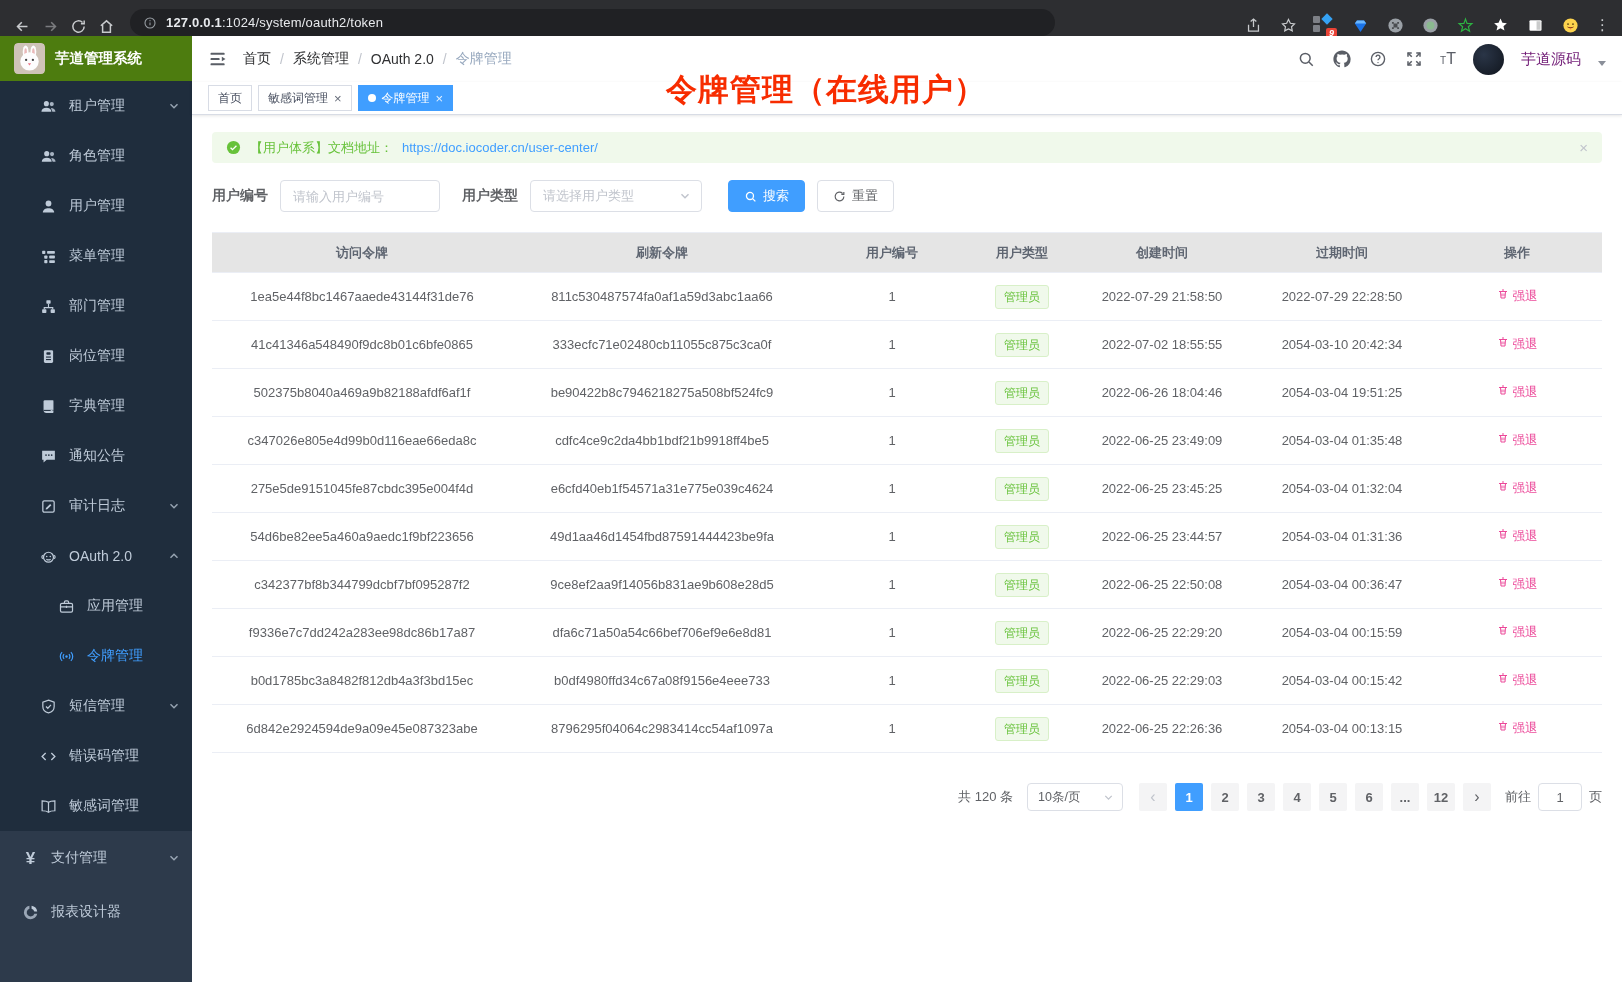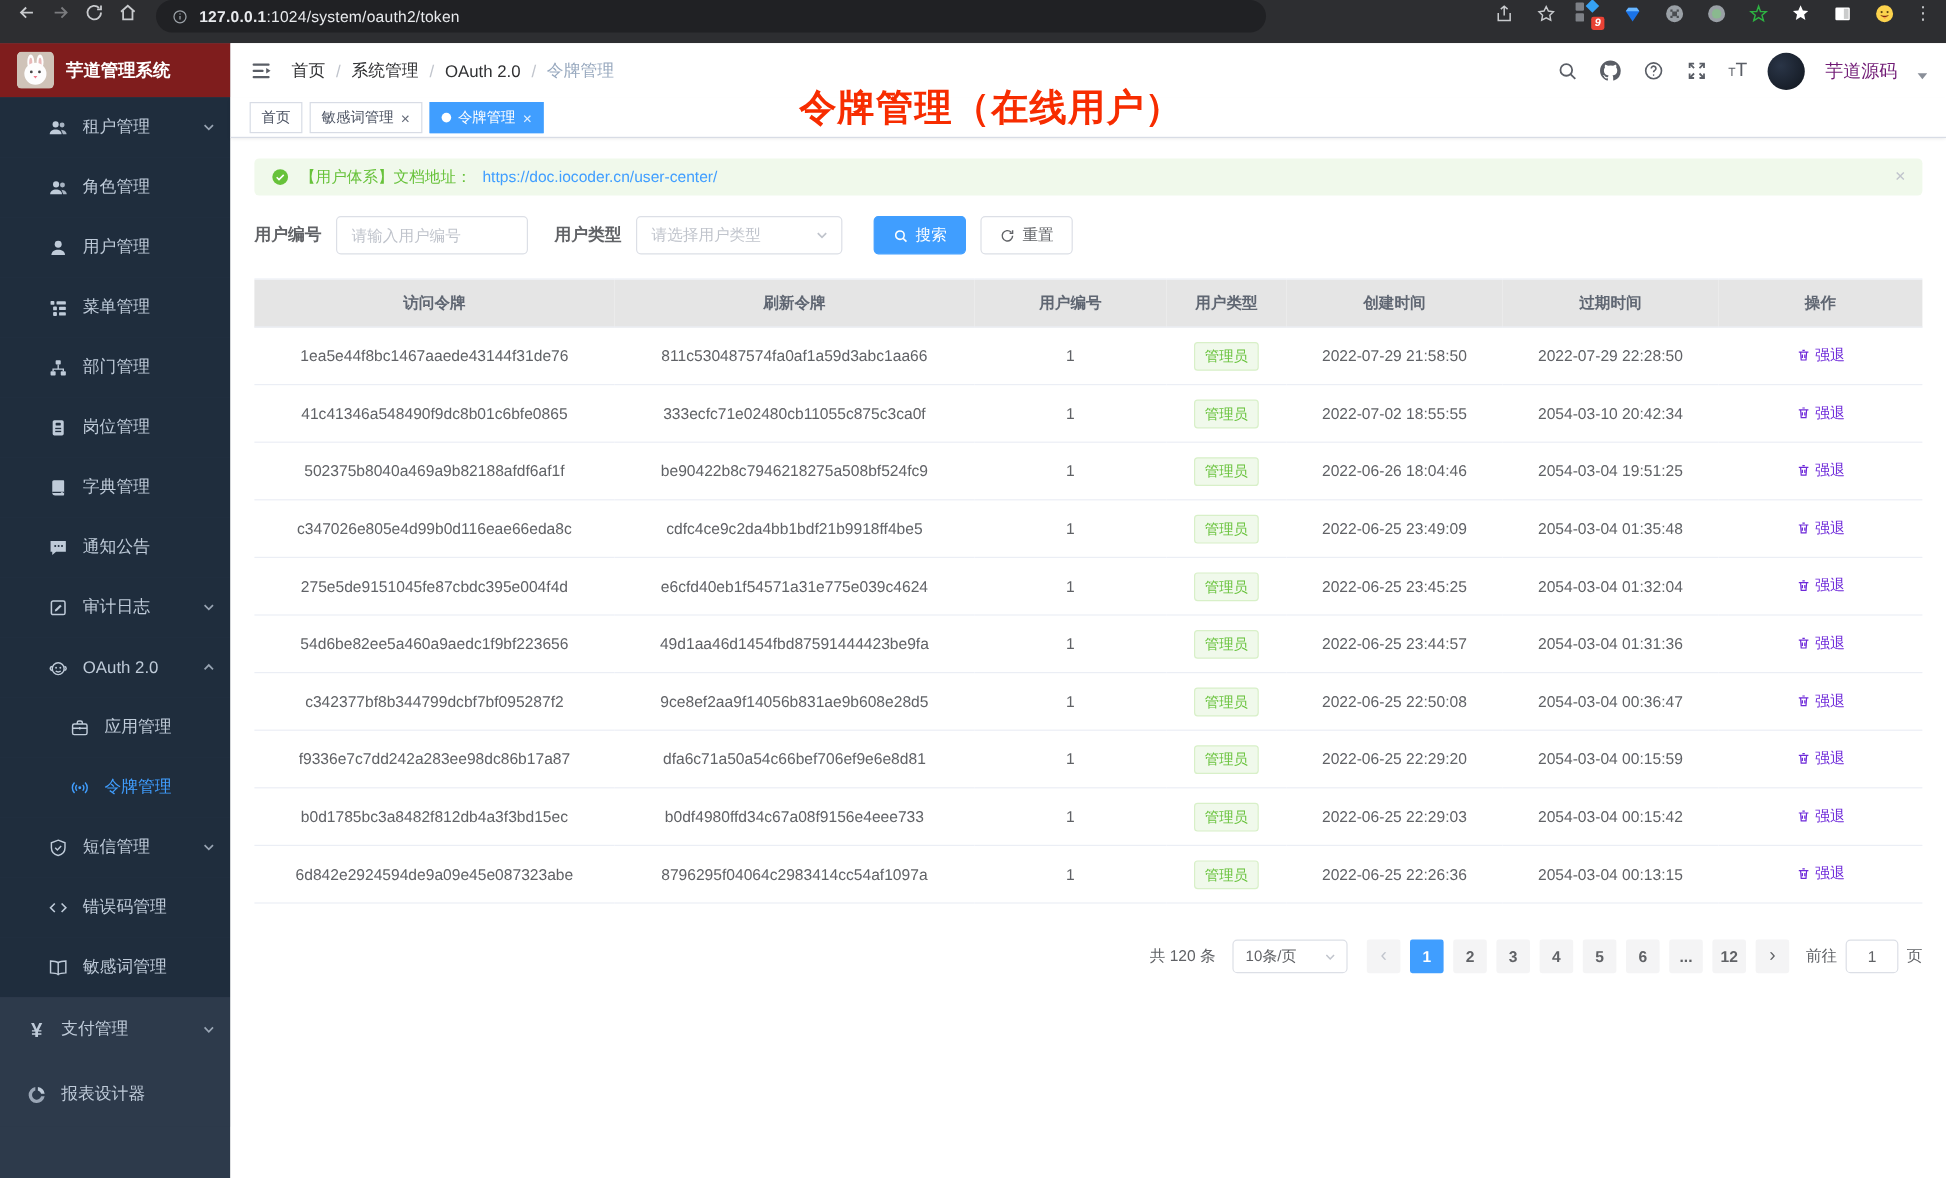--- a/index.html
+++ b/index.html
@@ -1,40 +1,40 @@
 <!DOCTYPE html>
 <html><head>
 <meta charset="utf-8">
 <style>
   *{box-sizing:border-box;margin:0;padding:0}
   html,body{width:1622px;height:982px;overflow:hidden}
   body{font-family:"Liberation Sans","DejaVu Sans",sans-serif;background:#fff;color:#303133}
   svg{display:block}
 
   
-  .browser-bar{height:36px;background:#2d2e31;display:flex;align-items:flex-start;padding:0 12px;gap:8px}
+  .browser-bar{height:36px;background:#2d2e31;display:flex;align-items:flex-end;padding:0 12px;gap:8px}
   .b-ico{width:20px;height:20px;color:#c8cacd;flex-shrink:0;display:flex;align-items:center;justify-content:center;cursor:pointer}
   .b-ico svg{width:17px;height:17px}
   .url-pill{flex:1;max-width:925px;height:27px;background:#202124;border-radius:14px;display:flex;align-items:center;gap:9px;padding:0 13px;margin:0 6px;cursor:text}
   .url-pill .info{width:14px;height:14px;color:#9aa0a6}
   .url-text{font-size:13px;color:#e8eaed;letter-spacing:.2px}
   .url-text b{font-weight:700}
   .b-right{margin-left:auto;display:flex;align-items:center;gap:15px}
   .ext-cluster{position:relative;width:22px;height:22px}
   .ext-cluster .sq{position:absolute;width:7px;height:7px;background:#7d8086;border-radius:1px}
   .ext-cluster .sq.a{left:0;top:2px}
   .ext-cluster .sq.b{left:0;top:11px}
   .ext-cluster .diamond{position:absolute;left:10px;top:1px;width:8px;height:8px;background:#35a2f4;transform:rotate(45deg)}
   .ext-badge{position:absolute;right:-2px;bottom:-3px;background:#e94235;color:#fff;font-size:9px;font-weight:700;padding:1px 3px;border-radius:2px;line-height:1}
   .menu-dots{color:#c8cacd;font-size:15px;letter-spacing:0;cursor:pointer}
 
   
   .app{display:flex;height:946px}
   .sidebar{width:192px;flex-shrink:0;background:#2d3a4b;display:flex;flex-direction:column}
-  .logo-bar{height:45px;display:flex;align-items:center;gap:10px;padding:0 14px;background:#7f1d1d}
+  .logo-bar{height:45px;display:flex;align-items:center;gap:10px;padding:0 14px;background:#4d7c0f}
   .logo-img{width:31px;height:31px;border-radius:4px;overflow:hidden;flex-shrink:0}
   .logo-title{color:#fff;font-size:14.5px;font-weight:700;white-space:nowrap}
   .menu{flex:1;overflow:hidden}
   .menu-item{height:50px;display:flex;align-items:center;gap:12px;font-size:14px;color:#bfcbd9;cursor:pointer;background:#1f2d3d;padding-left:40px;padding-right:12px}
   .menu-item.level-2{padding-left:58px}
   .menu-item.level-0{background:#2d3a4b;padding-left:22px;height:54px}
   .menu-item.active{color:#409eff}
   .mi-icon{width:17px;height:17px;flex-shrink:0;display:flex;align-items:center;justify-content:center}
   .mi-icon svg{width:100%;height:100%}
   .mi-icon .yen{font-size:17px;font-weight:700;line-height:1}
@@ -86,21 +86,21 @@
   .f-select .sel-caret{width:12px;height:12px;color:#c0c4cc}
   .btn{height:32px;border-radius:4px;font-size:13px;display:inline-flex;align-items:center;gap:6px;padding:0 15px;cursor:pointer;white-space:nowrap}
   .btn svg{width:13px;height:13px}
   .btn-primary{background:#409eff;border:1px solid #409eff;color:#fff;margin-right:12px}
   .btn-plain{background:#fff;border:1px solid #dcdfe6;color:#606266}
 
   table{width:100%;border-collapse:collapse;font-size:13px;color:#606266;table-layout:fixed}
   th{height:40px;background:#e5e5e5;font-weight:600;color:#5f6672;border-top:1px solid #ebeef5;border-bottom:1px solid #ebeef5;text-align:center}
   td{height:48px;border-bottom:1px solid #ebeef5;text-align:center;overflow:hidden;white-space:nowrap}
   .badge{display:inline-block;background:#f0f9eb;border:1px solid #d8f0c8;color:#67c23a;font-size:12px;padding:2px 8px;border-radius:3px;line-height:1.5}
-  .action{color:#6d28d9;display:inline-flex;align-items:center;gap:4px;font-size:12.5px;cursor:pointer}
+  .action{color:#ec4899;display:inline-flex;align-items:flex-start;gap:4px;font-size:12.5px;cursor:pointer}
   .action svg{width:12px;height:12px}
 
   .pagination{display:flex;align-items:center;justify-content:flex-end;margin-top:30px;font-size:13px;color:#606266}
   .pg-total{margin-right:14px;white-space:nowrap}
   .size-select{width:96px;height:28px;border:1px solid #dcdfe6;border-radius:4px;display:flex;align-items:center;justify-content:space-between;padding:0 8px 0 10px;font-size:12.5px;color:#606266;cursor:pointer;margin-right:12px}
   .size-select .sel-caret{width:11px;height:11px;color:#c0c4cc}
   .pager{display:flex;align-items:center}
   .pg-btn{min-width:28px;height:28px;background:#f4f4f5;border-radius:2px;display:inline-flex;align-items:center;justify-content:center;color:#606266;font-size:13px;margin:0 4px;cursor:pointer;padding:0 4px;font-weight:600}
   .pg-btn.active{background:#409eff;color:#fff}
   .pg-btn.prev{color:#c0c4cc;font-size:16px;font-weight:400}

